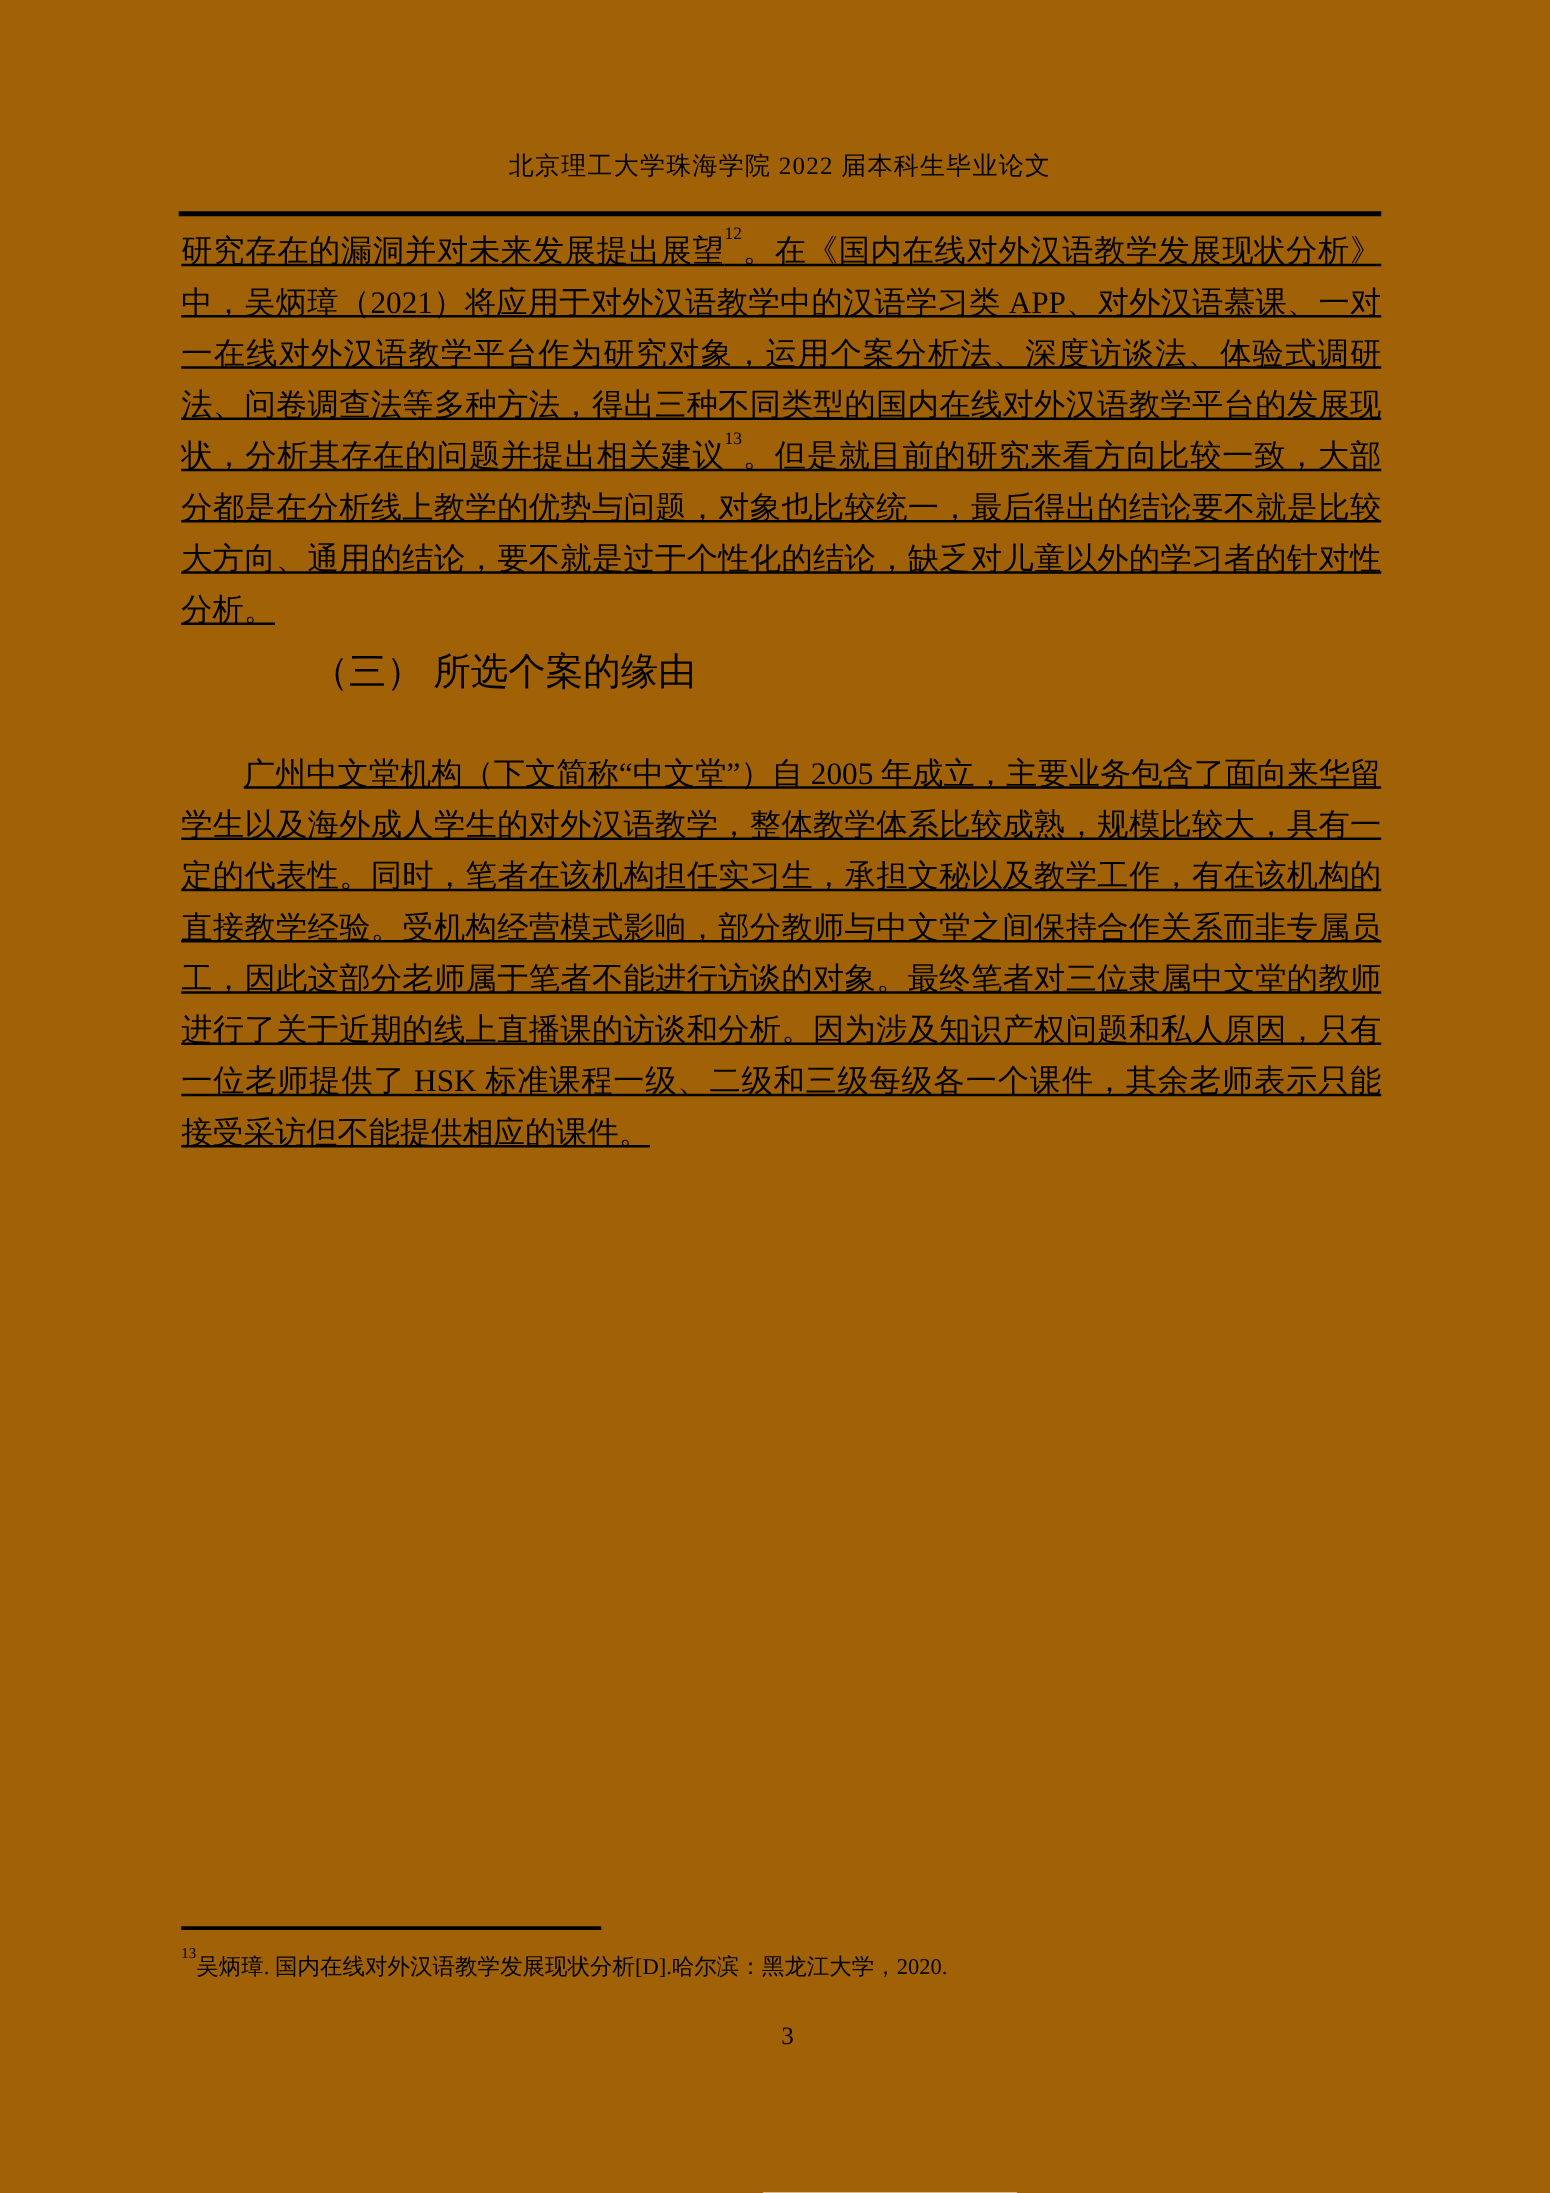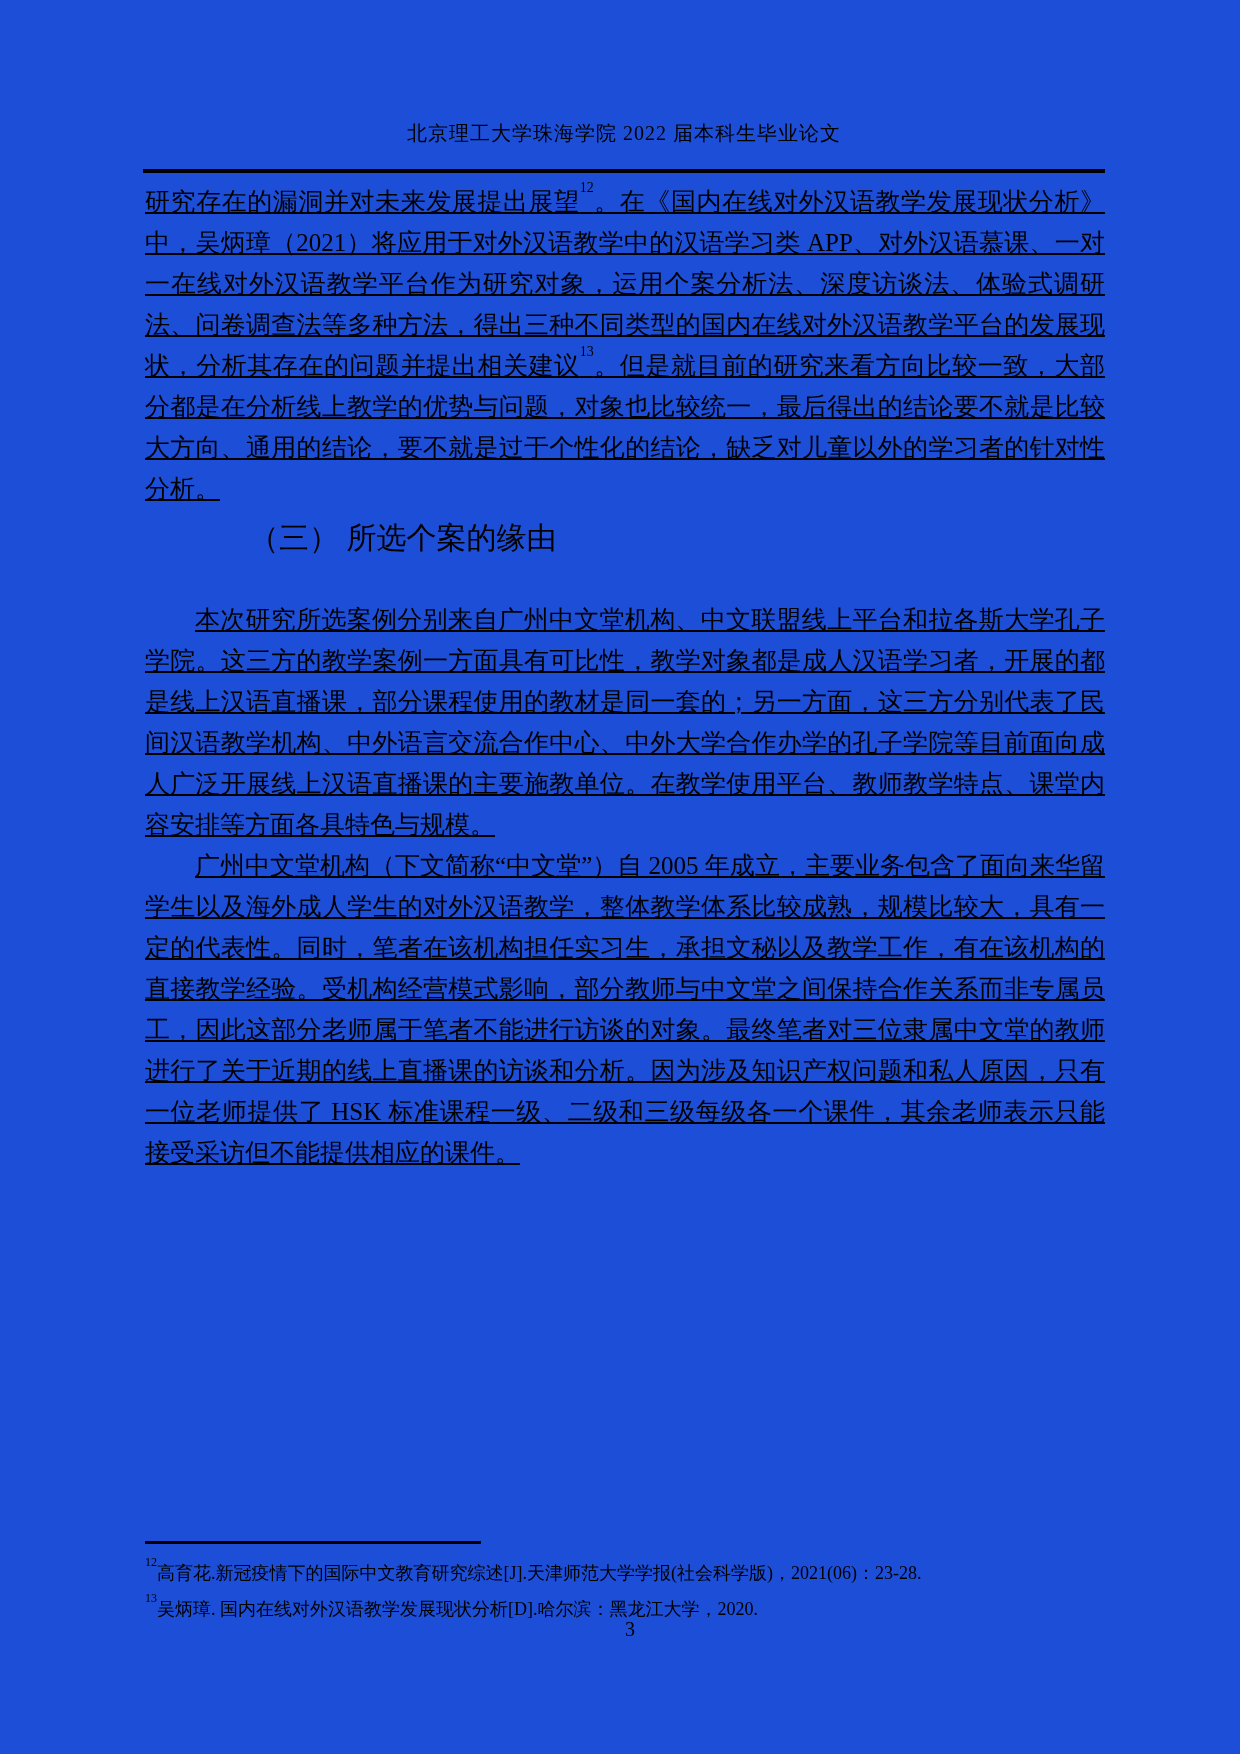--- a/index.html
+++ b/index.html
@@ -4,21 +4,21 @@
 <style>
   html, body {
     margin: 0;
     padding: 0;
     background: #ffffff;
   }
   .page {
     position: relative;
     width: 1240px;
     height: 1754px;
-    background: #1d4ed8;
+    background: #a16207;
     color: #000000;
     font-family: "Liberation Serif", "DejaVu Serif", serif;
     overflow: hidden;
   }
   .running-header {
     position: absolute;
     top: 120px;
     left: 143px;
     width: 962px;
     text-align: center;
@@ -105,28 +105,26 @@
 
   <div class="header-rule"></div>
 
   <div class="content">
 
     <p class="para"><span>研究存在的漏洞并对未来发展提出展望</span><sup class="fn-ref">12</sup><span>。在《国内在线对外汉语教学发展现状分析》中，吴炳璋（2021）将应用于对外汉语教学中的汉语学习类 APP、对外汉语慕课、一对一在线对外汉语教学平台作为研究对象，运用个案分析法、深度访谈法、体验式调研法、问卷调查法等多种方法，得出三种不同类型的国内在线对外汉语教学平台的发展现状，分析其存在的问题并提出相关建议</span><sup class="fn-ref">13</sup><span>。但是就目前的研究来看方向比较一致，大部分都是在分析线上教学的优势与问题，对象也比较统一，最后得出的结论要不就是比较大方向、通用的结论，要不就是过于个性化的结论，缺乏对儿童以外的学习者的针对性分析。</span></p>
 
 
     <h2 class="section-heading">（三） 所选个案的缘由</h2>
 
-    <p class="para indent">本次研究所选案例分别来自广州中文堂机构、中文联盟线上平台和拉各斯大学孔子学院。这三方的教学案例一方面具有可比性，教学对象都是成人汉语学习者，开展的都是线上汉语直播课，部分课程使用的教材是同一套的；另一方面，这三方分别代表了民间汉语教学机构、中外语言交流合作中心、中外大学合作办学的孔子学院等目前面向成人广泛开展线上汉语直播课的主要施教单位。在教学使用平台、教师教学特点、课堂内容安排等方面各具特色与规模。</p>
 
     <p class="para indent">广州中文堂机构（下文简称“中文堂”）自 2005 年成立，主要业务包含了面向来华留学生以及海外成人学生的对外汉语教学，整体教学体系比较成熟，规模比较大，具有一定的代表性。同时，笔者在该机构担任实习生，承担文秘以及教学工作，有在该机构的直接教学经验。受机构经营模式影响，部分教师与中文堂之间保持合作关系而非专属员工，因此这部分老师属于笔者不能进行访谈的对象。最终笔者对三位隶属中文堂的教师进行了关于近期的线上直播课的访谈和分析。因为涉及知识产权问题和私人原因，只有一位老师提供了 HSK 标准课程一级、二级和三级每级各一个课件，其余老师表示只能接受采访但不能提供相应的课件。</p>
 
 
   </div>
 
   <div class="footnotes">
     <div class="fn-rule"></div>
-    <div class="footnote"><sup class="fn-marker">12</sup><span>高育花.新冠疫情下的国际中文教育研究综述[J].天津师范大学学报(社会科学版)，2021(06)：23-28.</span></div>
     <div class="footnote"><sup class="fn-marker">13</sup><span>吴炳璋. 国内在线对外汉语教学发展现状分析[D].哈尔滨：黑龙江大学，2020.</span></div>
   </div>
 
   <div class="page-number">3</div>
 
 </div>
 
 </body></html>

